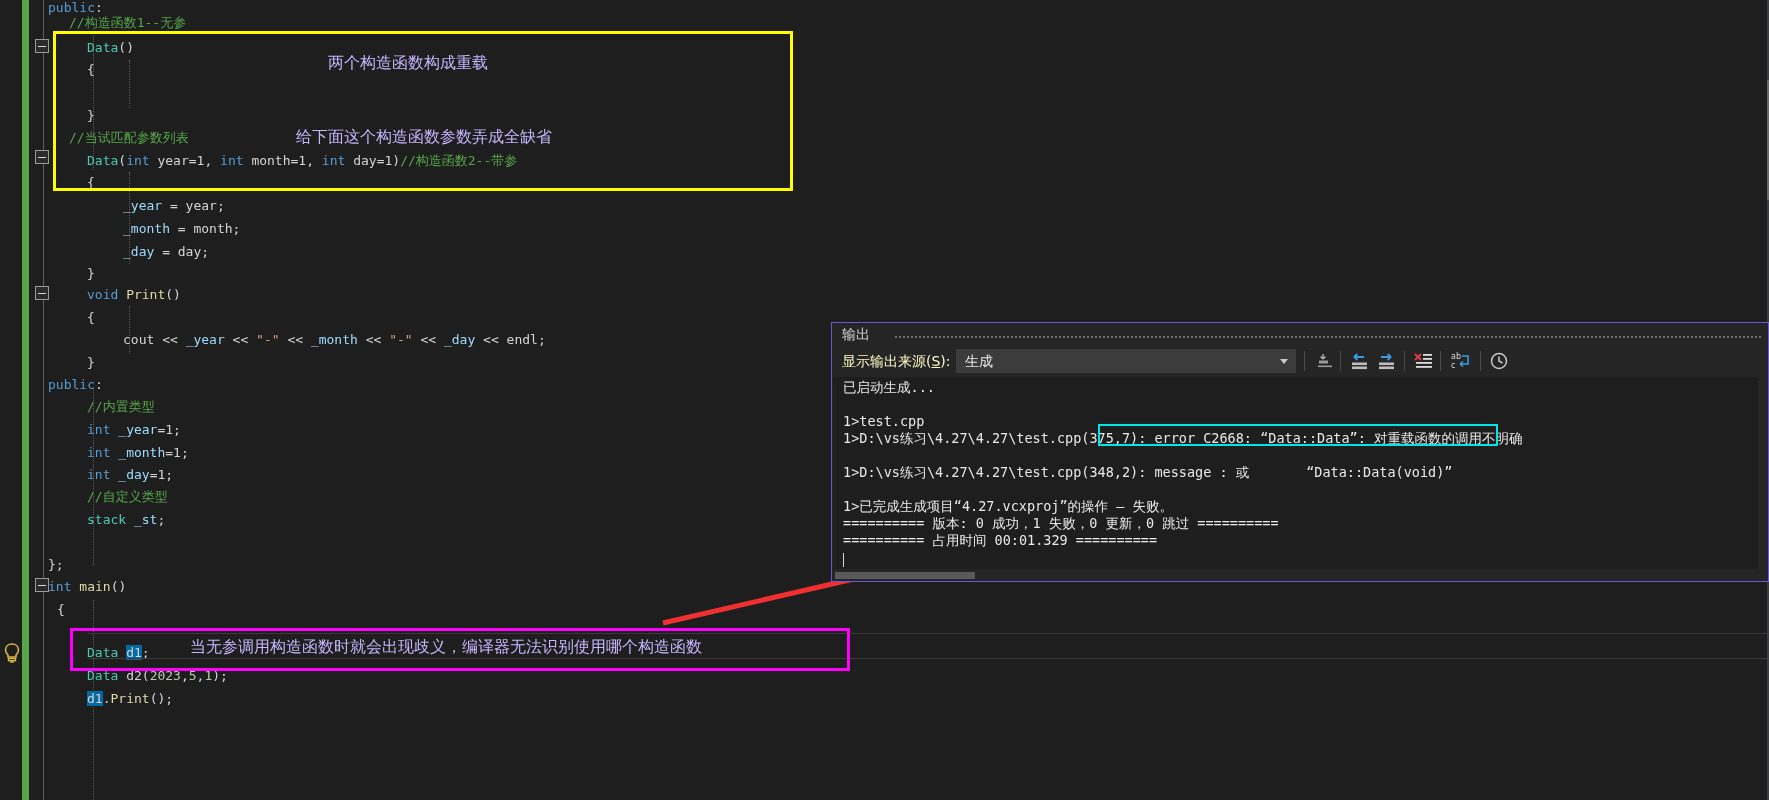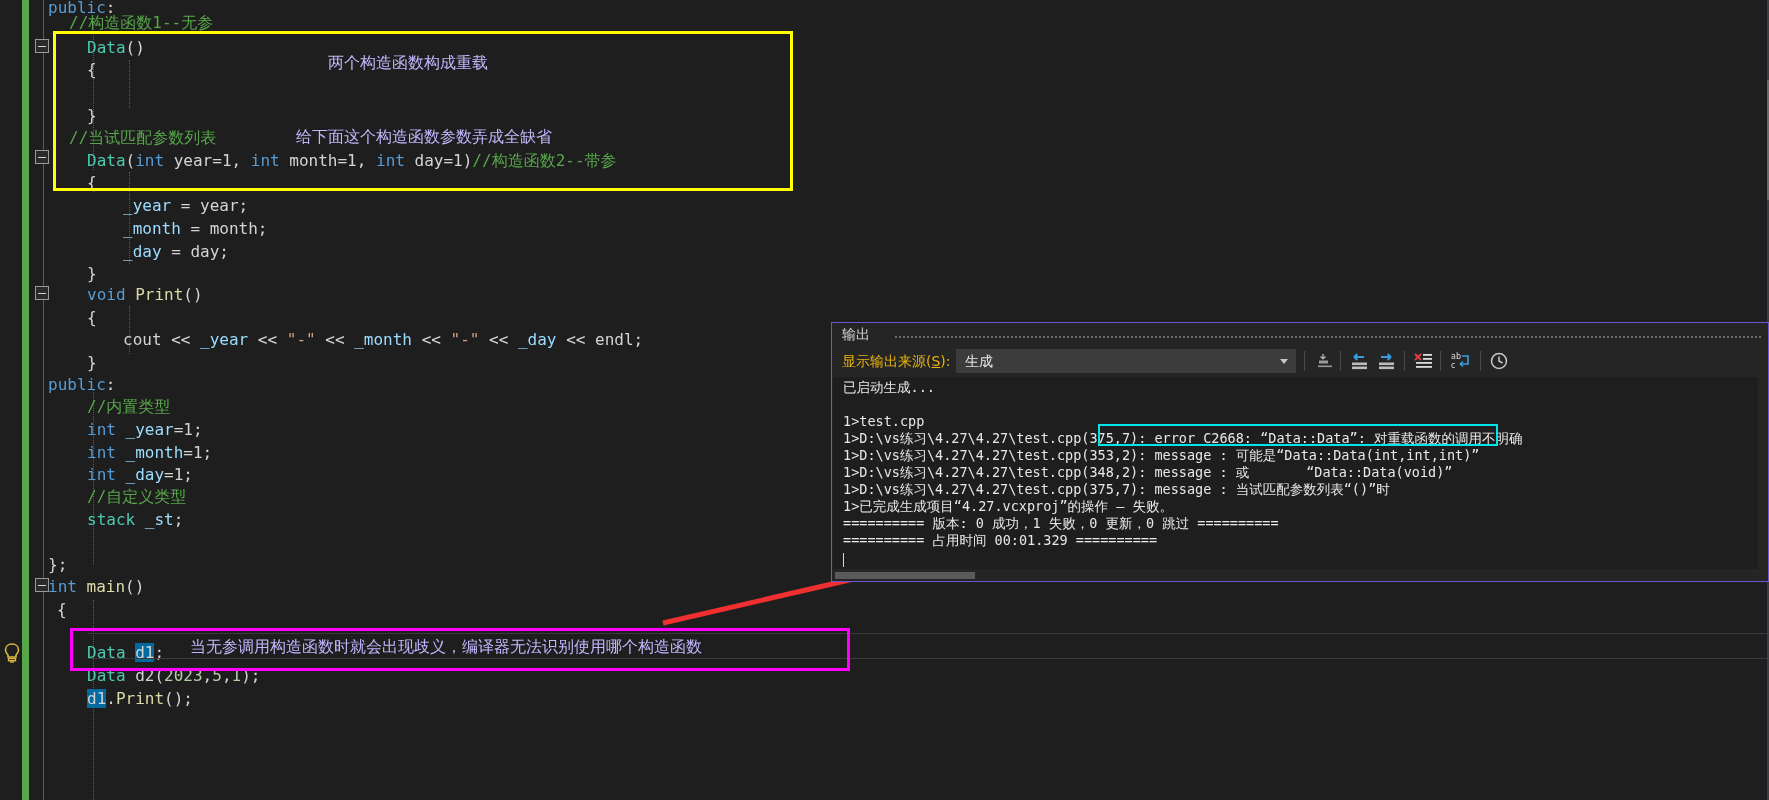--- a/index.html
+++ b/index.html
@@ -20,21 +20,21 @@
   .outline-line{position:absolute;left:10px;top:0;width:1px;height:800px;background:#5a5a5a;}
 
   .fold{position:absolute;left:2px;width:14px;height:14px;border:1px solid #9a9a9a;background:#2b2b2b;box-sizing:border-box;}
   .fold:after{content:"";position:absolute;left:2px;top:6px;width:8px;height:1px;background:#d4d4d4;}
 
   .lightbulb{position:absolute;left:2px;top:642px;width:20px;height:22px;}
 
   
   .code{position:absolute;left:48px;top:0;width:1720px;height:800px;
         font-family:"DejaVu Sans Mono","Liberation Mono",monospace;
-        font-size:16px;line-height:23px;color:#d4d4d4;white-space:pre;}
+        font-size:13px;line-height:23px;color:#d4d4d4;white-space:pre;}
   .ln{position:absolute;left:0;white-space:pre;}
   .kw{color:#569cd6;}
   .cm{color:#57a64a;}
   .ty{color:#4ec9b0;}
   .fn{color:#dcdcaa;}
   .st{color:#d69d85;}
   .nm{color:#9cdcfe;}
   .pl{color:#d4d4d4;}
   .num{color:#b5cea8;}
   .sel{background:#0369a1;color:#d4d4d4;}
@@ -59,21 +59,21 @@
   
   .outpanel{position:absolute;left:831px;top:322px;width:938px;height:260px;
             background:#252526;border:1px solid #6a56d6;box-sizing:border-box;}
   .out-title-row{position:relative;height:25px;}
   .out-title{position:absolute;left:10px;top:3px;font-size:14px;color:#d4d4d4;
              font-family:"DejaVu Sans","Liberation Sans",sans-serif;text-align:right;}
   .out-dots{position:absolute;left:62px;top:12px;right:6px;height:4px;
             background-image:radial-gradient(#6b6b6b 1px, transparent 1px);
             background-size:4px 4px;}
   .out-toolbar{position:relative;height:28px;background:#252526;}
-  .out-lbl{position:absolute;left:10px;top:5px;font-size:14px;color:#eab308;
+  .out-lbl{position:absolute;left:10px;top:5px;font-size:14px;color:#fef9c3;
            font-family:"DejaVu Sans","Liberation Sans",sans-serif;}
   .out-lbl u{text-decoration:underline;}
   .out-select{position:absolute;left:124px;top:1px;width:340px;height:24px;
               background:#3c3c3c;border:1px solid #3c3c3c;box-sizing:border-box;
               color:#e6e6e6;font-size:14px;font-family:"DejaVu Sans","Liberation Sans",sans-serif;}
   .out-select .sv{position:absolute;left:8px;top:3px;}
   .out-select .car{position:absolute;right:7px;top:9px;width:0;height:0;
                    border-left:4px solid transparent;border-right:4px solid transparent;border-top:5px solid #c8c8c8;}
   .tb-sep{position:absolute;top:3px;width:1px;height:20px;background:#4a4a4a;}
   .tbi{position:absolute;top:2px;width:24px;height:22px;}
@@ -248,23 +248,21 @@
           <circle cx="11" cy="11" r="7.5" fill="none" stroke="#c9c9c9" stroke-width="1.5"></circle>
           <path d="M11 6.5 L11 11 L14.5 13" stroke="#c9c9c9" stroke-width="1.5" fill="none"></path>
         </svg>
       </div>
     </div>
 
     <div class="out-body">
       <div class="oline" style="top:2px;">已启动生成...</div>
       <div class="oline" style="top:36px;">1&gt;test.cpp</div>
       <div class="oline" style="top:53px;">1&gt;D:\vs练习\4.27\4.27\test.cpp(375,7): error C2668: “Data::Data”: 对重载函数的调用不明确</div>
-      <div class="oline" style="top:70px;">1&gt;D:\vs练习\4.27\4.27\test.cpp(353,2): message : 可能是“Data::Data(int,int,int)”</div>
       <div class="oline" style="top:87px;">1&gt;D:\vs练习\4.27\4.27\test.cpp(348,2): message : 或       “Data::Data(void)”</div>
-      <div class="oline" style="top:104px;">1&gt;D:\vs练习\4.27\4.27\test.cpp(375,7): message : 当试匹配参数列表“()”时</div>
       <div class="oline" style="top:121px;">1&gt;已完成生成项目“4.27.vcxproj”的操作 — 失败。</div>
       <div class="oline" style="top:138px;">========== 版本: 0 成功，1 失败，0 更新，0 跳过 ==========</div>
       <div class="oline" style="top:155px;">========== 占用时间 00:01.329 ==========</div>
       <div class="ocaret" style="top:176px;"></div>
     </div>
 
     <div class="vscroll"></div>
     <div class="hscroll">
       <div class="hs-thumb"></div>
     </div>

